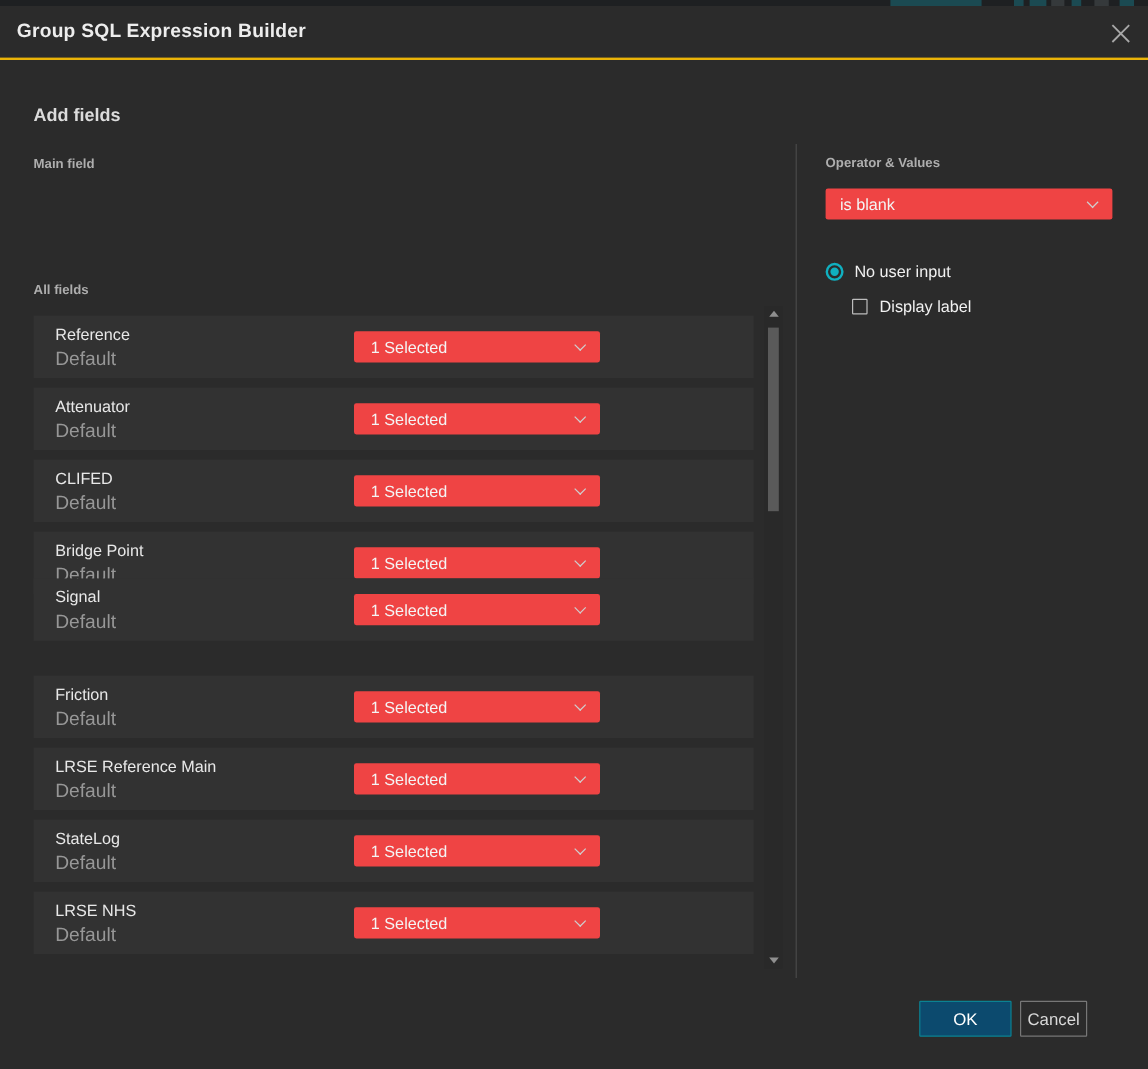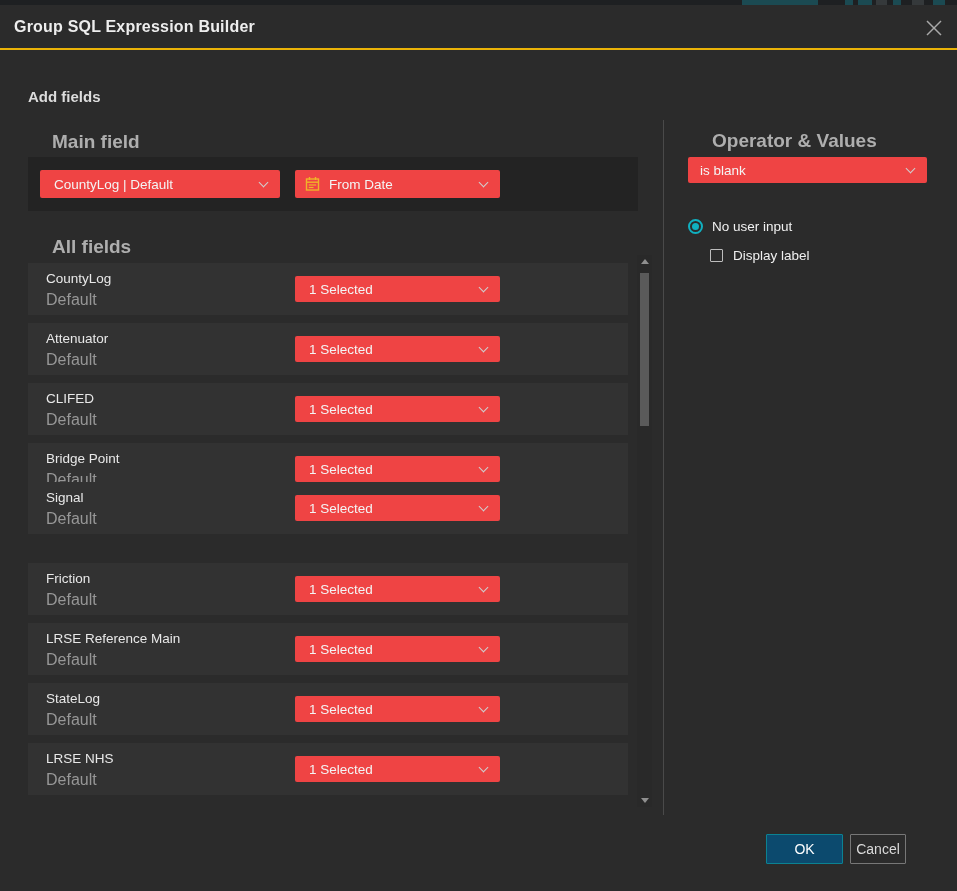--- a/index.html
+++ b/index.html
@@ -11,21 +11,21 @@
   .bg-strip { position:absolute; top:0; left:0; width:957px; height:5px; background:#1e2022; }
   .bg-frag { position:absolute; top:0; height:5px; }
 
   .dialog { position:absolute; left:0; top:5px; width:957px; height:886px; background:#2b2b2b; }
 
   .dlg-header { position:absolute; left:0; top:0; width:100%; height:45px; border-bottom:2px solid #eab308; }
   .dlg-title { position:absolute; left:14px; top:13px; font-size:16px; font-weight:700; color:#ededed; letter-spacing:.2px; }
   .close-btn { position:absolute; right:13px; top:13px; width:20px; height:20px; cursor:pointer; }
 
   .h-add { position:absolute; left:28px; top:83px; font-size:15px; font-weight:700; color:#dcdcdc; }
-  .h-sub { position:absolute; font-size:19px; font-weight:700; color:#aeaeae;margin-left:24px; }
+  .h-sub { position:absolute; font-size:11px; font-weight:700; color:#aeaeae; }
 
   .main-panel { position:absolute; left:28px; top:152px; width:610px; height:54px; background:#232323; }
 
   .dd { position:absolute; height:28px; background:#ef4444; border-radius:2px; display:flex; align-items:center; cursor:pointer; }
   .dd-text { font-size:13.5px; color:#f4f4f4; white-space:nowrap; }
   .chev { position:absolute; right:13px; top:50%; width:7px; height:7px; margin-top:-5px;
           border-right:1.6px solid #cfcfcf; border-bottom:1.6px solid #cfcfcf; transform:rotate(45deg); }
 
   .dd-layer { left:12px; top:13px; width:240px; padding-left:14px; }
   .dd-field { left:267px; top:13px; width:205px; padding-left:10px; }
@@ -85,44 +85,26 @@
           <line x1="3" y1="3" x2="17" y2="17" stroke="#a8a8a8" stroke-width="1.5"></line>
           <line x1="17" y1="3" x2="3" y2="17" stroke="#a8a8a8" stroke-width="1.5"></line>
         </svg>
       </div>
     </div>
 
     <div class="h-add">Add fields</div>
 
     <div class="h-sub" style="left:28px; top:126px;">Main field</div>
 
-    <div class="main-panel">
-      <div class="dd dd-layer">
-        <span class="dd-text">CountyLog | Default</span>
-        <span class="chev"></span>
-      </div>
-      <div class="dd dd-field">
-        <svg class="cal-ico" width="15" height="16" viewBox="0 0 15 16">
-          <rect x="1.5" y="3" width="12" height="11" fill="none" stroke="#f0b429" stroke-width="1.4"></rect>
-          <line x1="1.5" y1="6.2" x2="13.5" y2="6.2" stroke="#f0b429" stroke-width="1.4"></line>
-          <line x1="4.5" y1="1" x2="4.5" y2="4" stroke="#f0b429" stroke-width="1.4"></line>
-          <line x1="10.5" y1="1" x2="10.5" y2="4" stroke="#f0b429" stroke-width="1.4"></line>
-          <line x1="3.8" y1="9" x2="11.2" y2="9" stroke="#f0b429" stroke-width="1.2"></line>
-          <line x1="3.8" y1="11.5" x2="8.5" y2="11.5" stroke="#f0b429" stroke-width="1.2"></line>
-        </svg>
-        <span class="dd-text">From Date</span>
-        <span class="chev"></span>
-      </div>
-    </div>
 
     <div class="h-sub" style="left:28px; top:231px;">All fields</div>
 
     <div id="fields-list">
   <div class="field-row" style="top: 258px;">
-    <div class="row-name">CountyLog</div>
+    <div class="row-name">Reference</div>
     <div class="row-sub">Default</div>
     <div class="dd row-dd">
       <span class="dd-text">1 Selected</span>
       <span class="chev"></span>
     </div>
   </div>
 
   <div class="field-row" style="top: 318px;">
     <div class="row-name">Attenuator</div>
     <div class="row-sub">Default</div>

